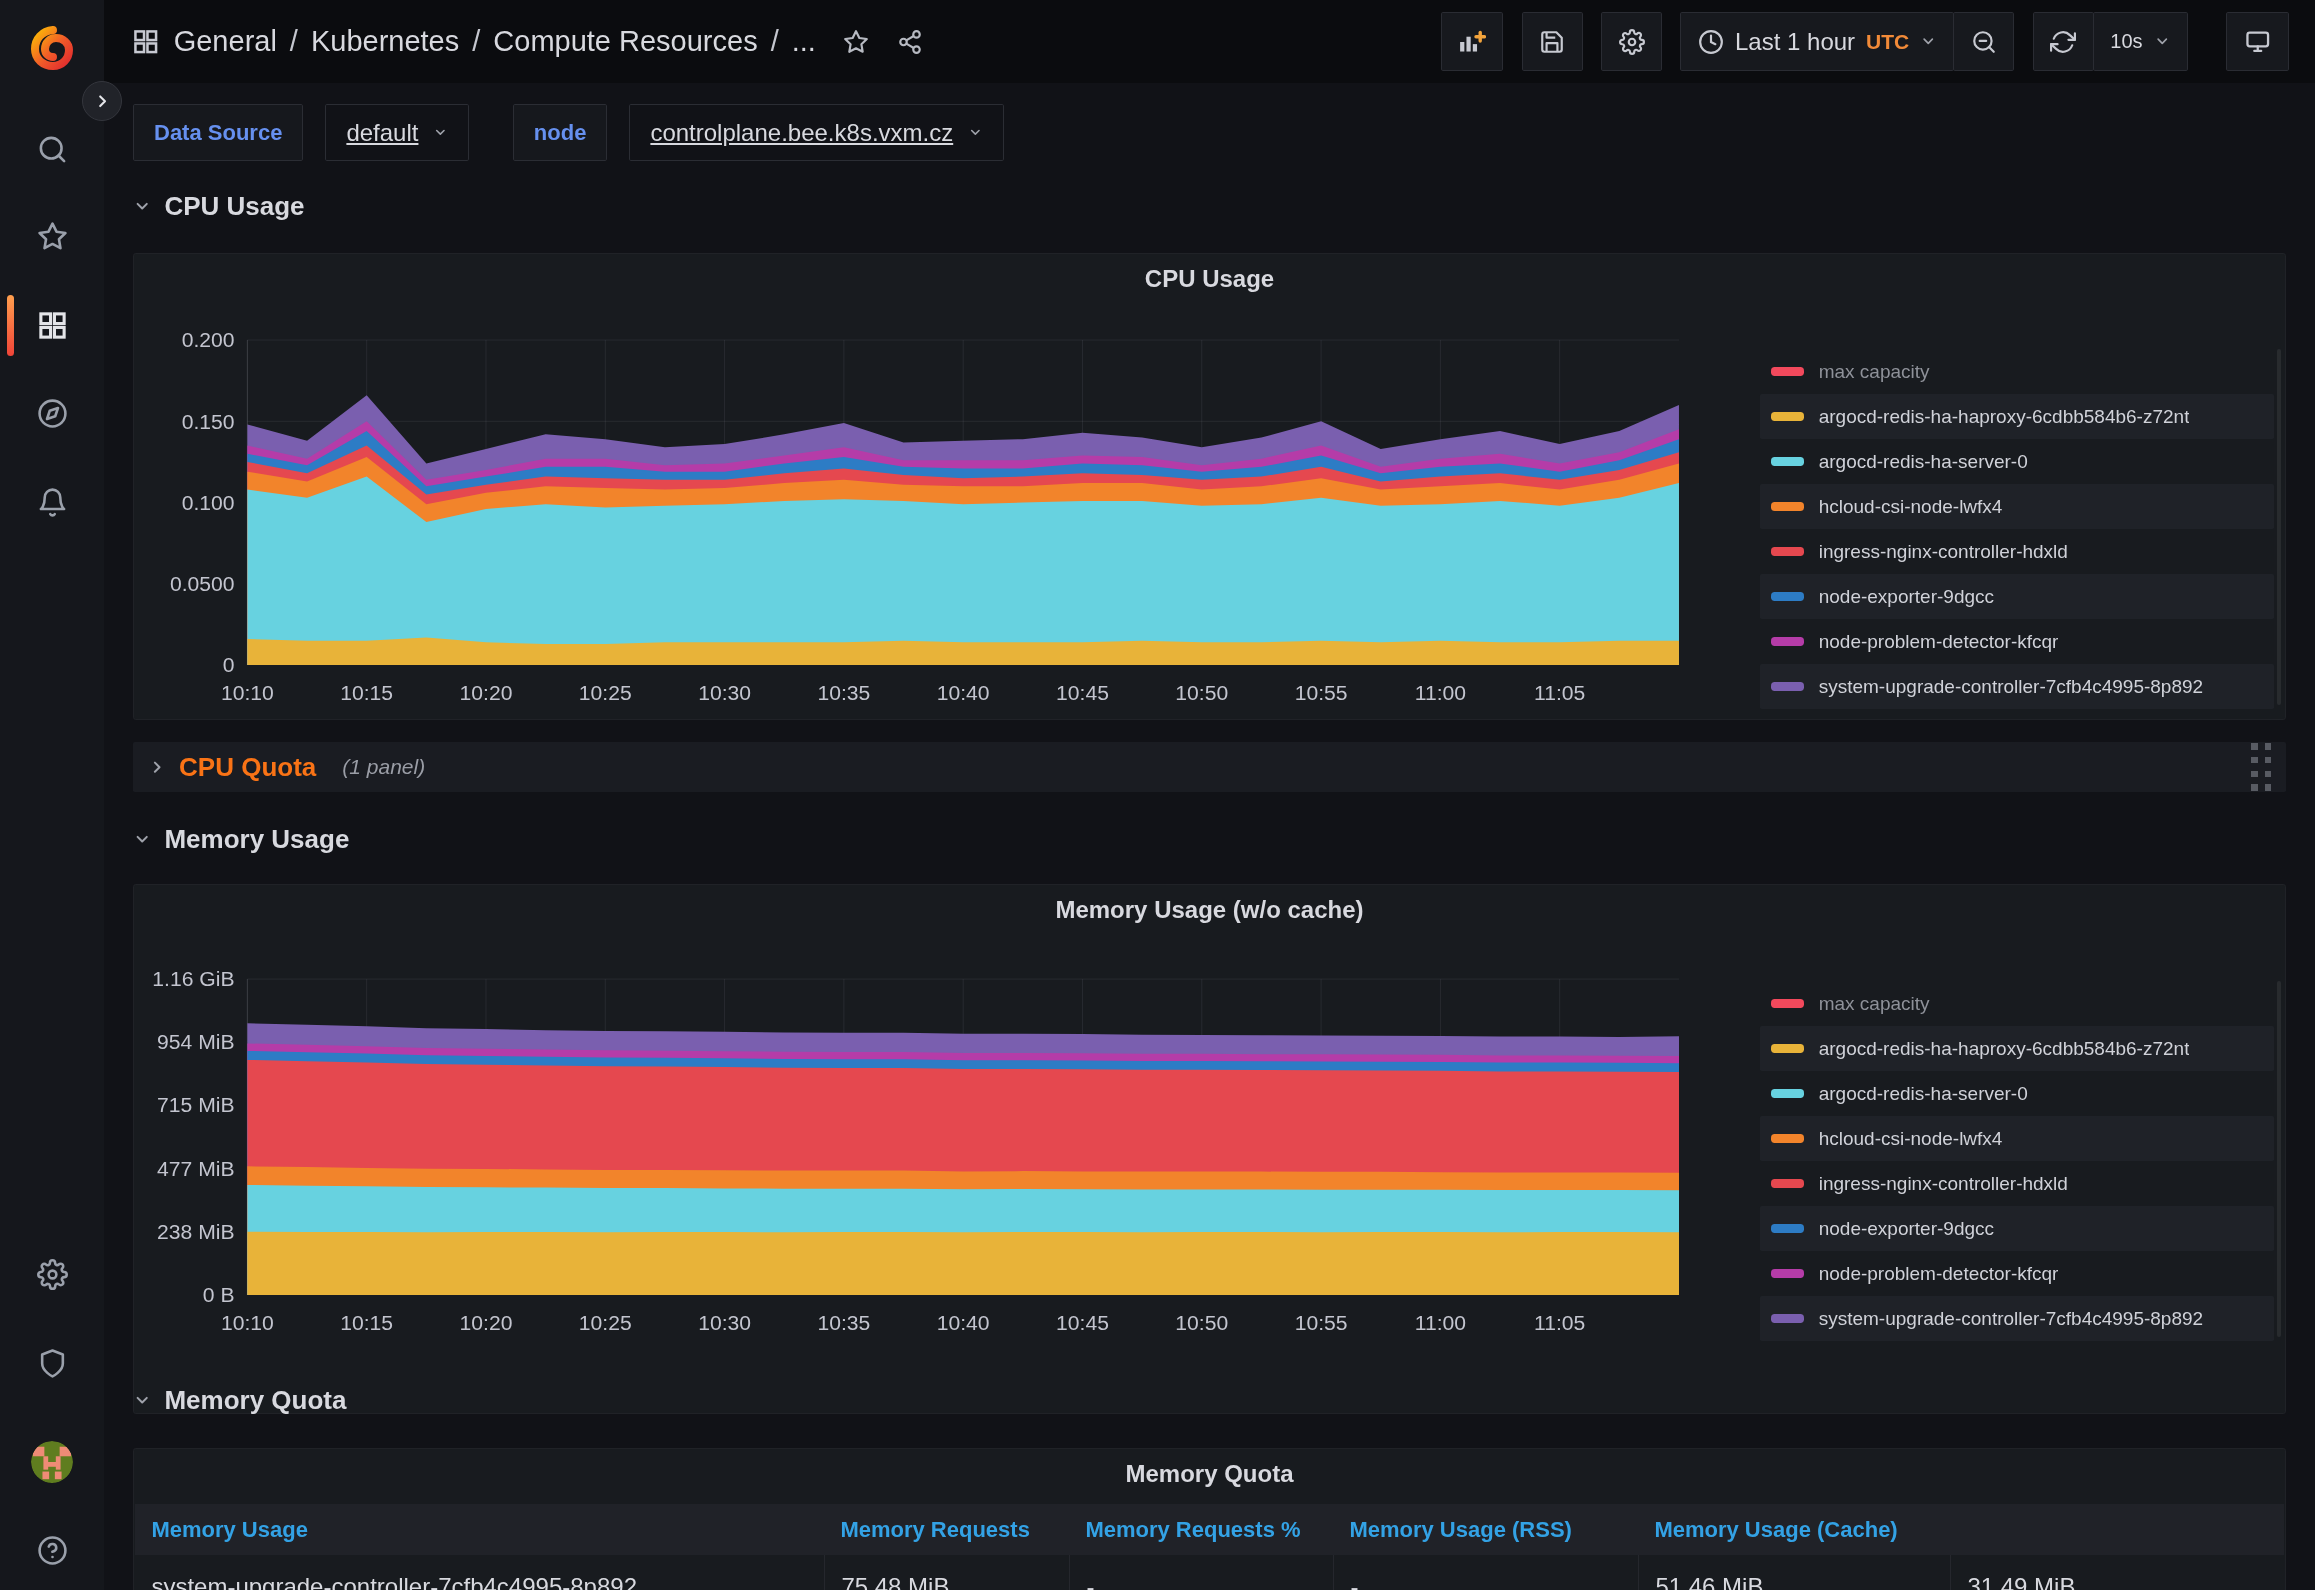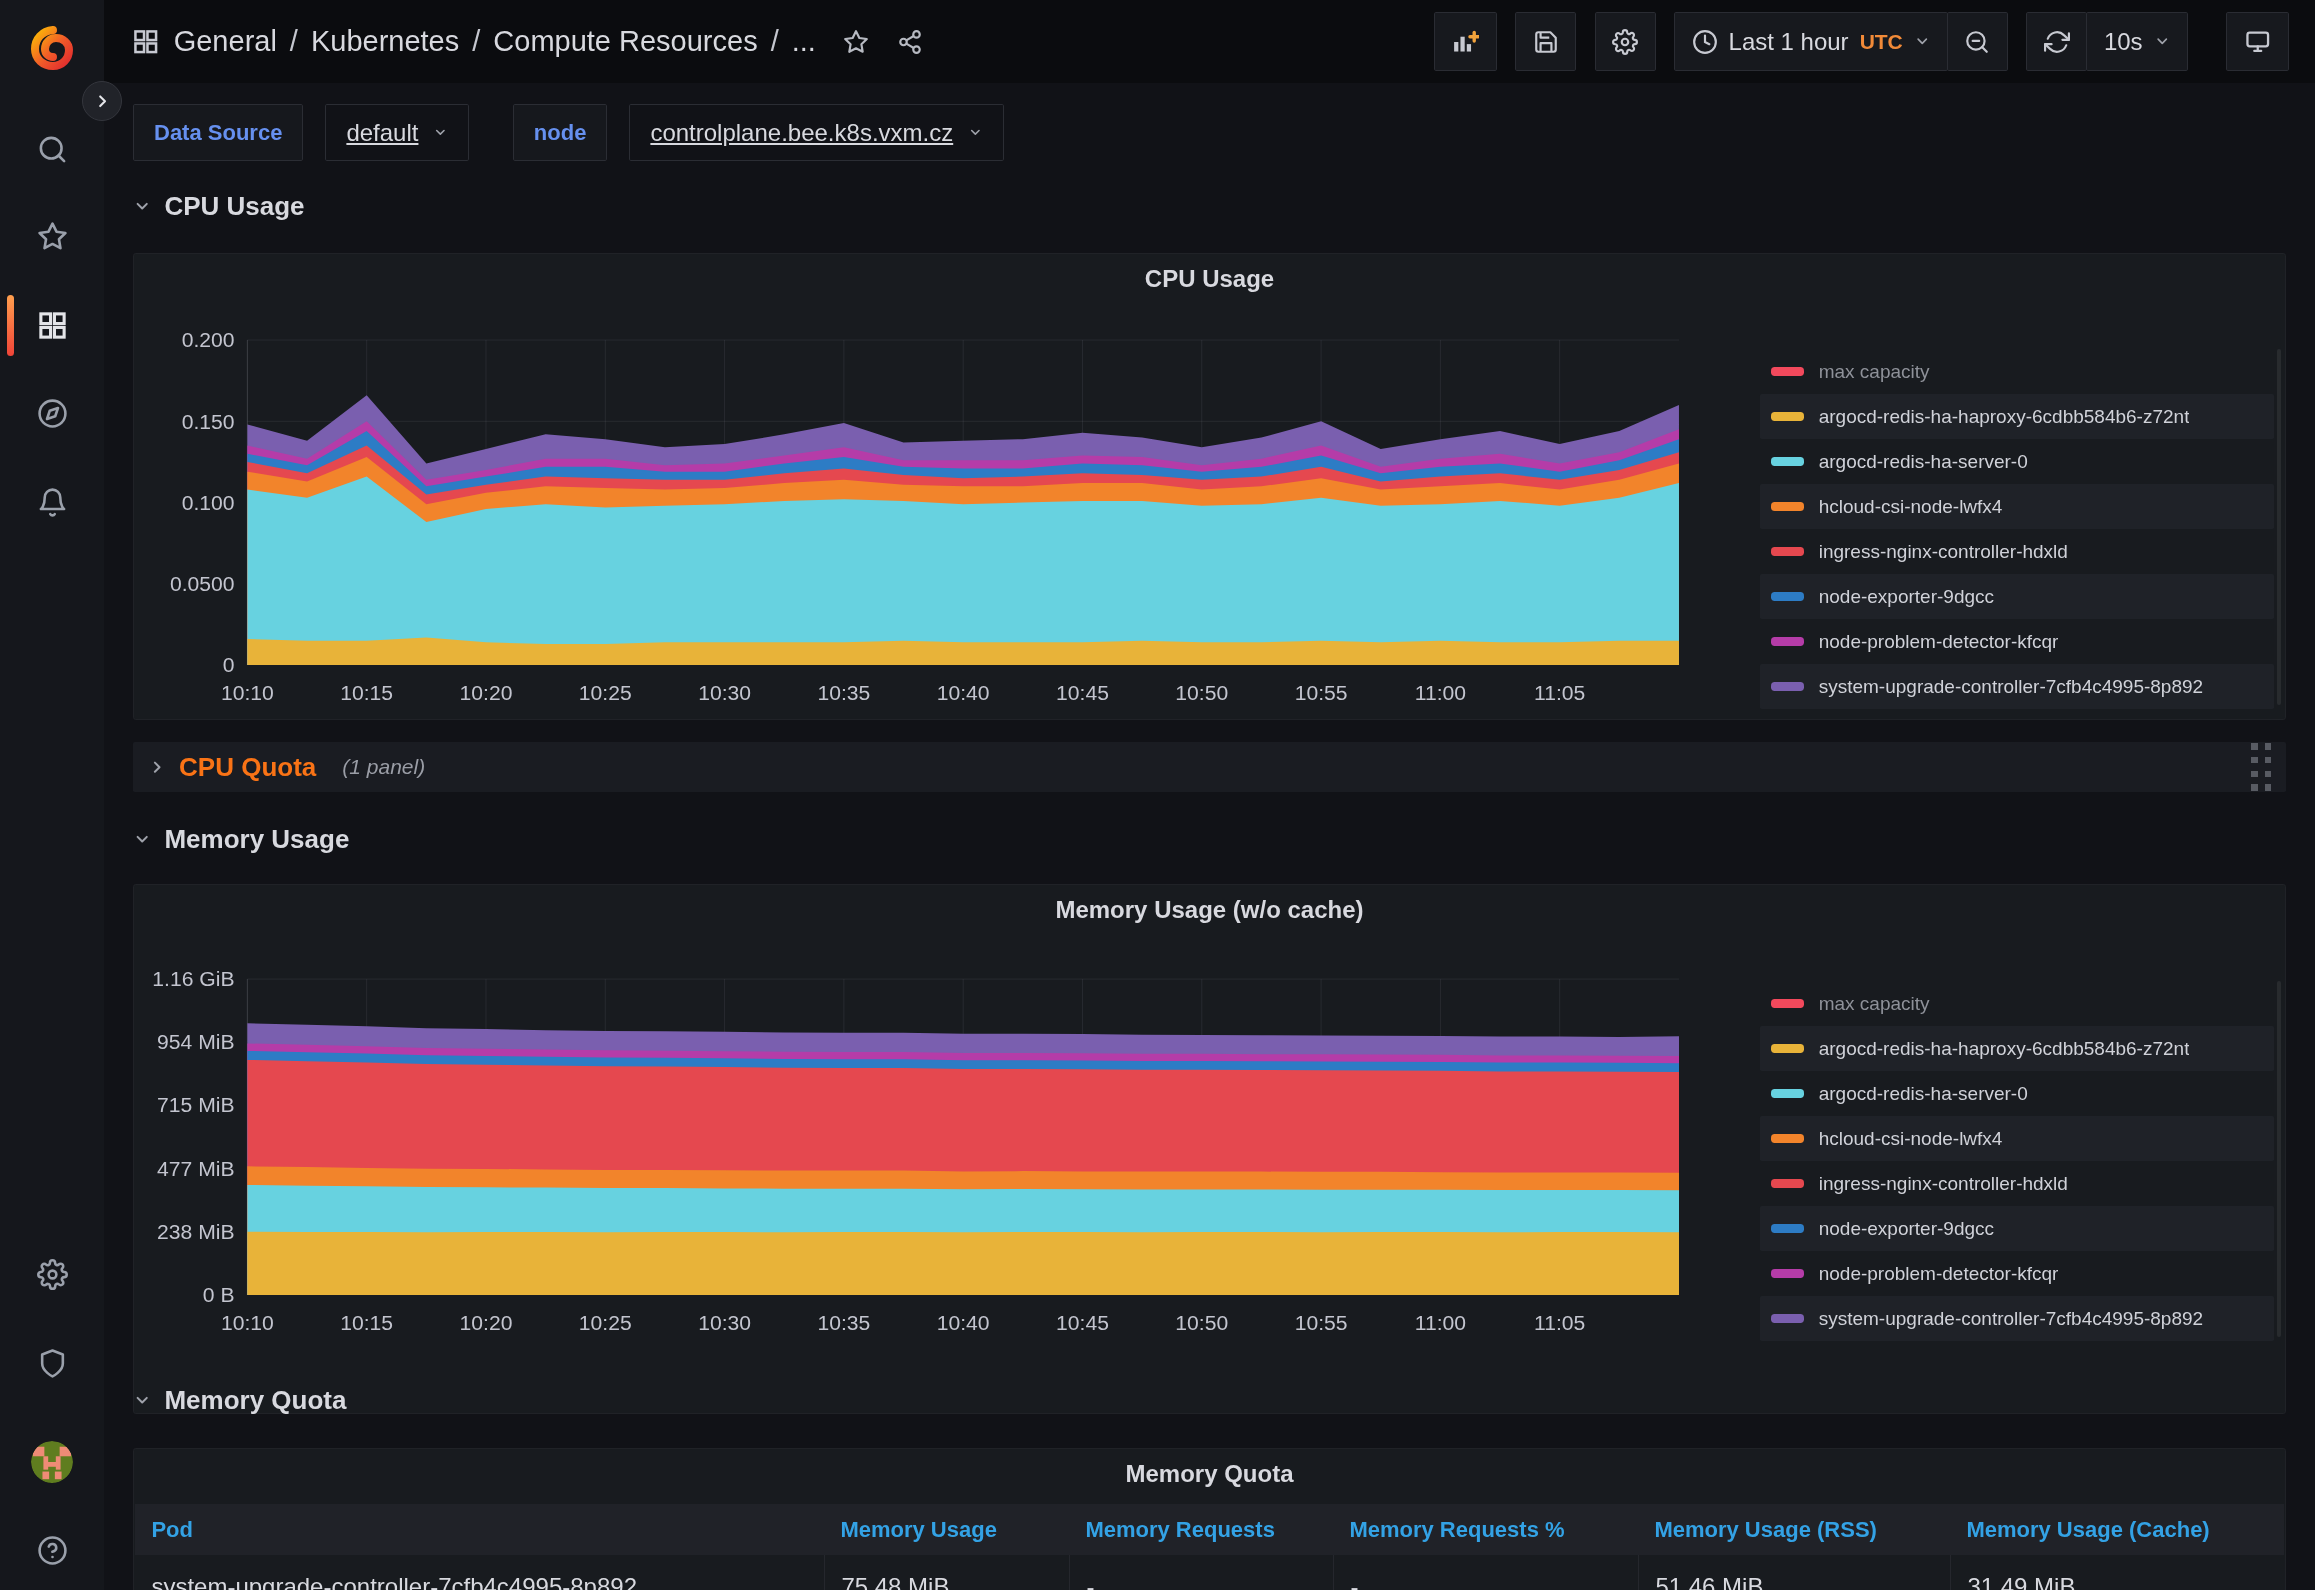--- a/index.html
+++ b/index.html
@@ -23,21 +23,21 @@
   .bc-sep{color:#c5c7cf;}
   .icon-btn{background:transparent;border:none;color:#b7bac2;cursor:pointer;padding:0;display:flex;align-items:center;}
   .tb-actions{margin-left:auto;display:flex;align-items:center;gap:18.4px;}
   .btn-group{display:flex;}
   .tb-btn{height:59px;background:#17191e;border:0.9px solid #2a2c33;border-radius:1.8px;
           display:flex;align-items:center;justify-content:center;padding:0 16.5px;color:#c7c9d1;gap:11px;
           cursor:pointer;box-sizing:border-box;font-family:inherit;}
   .btn-group .tb-btn + .tb-btn{margin-left:-0.9px;}
   .time-label{font-size:24px;font-weight:500;color:#d8d9df;}
   .utc{font-size:21px;font-weight:700;color:#F28A38;}
-  .refresh-val{font-size:24px;font-weight:500;color:#d8d9df;}
+  .refresh-val{font-size:20px;font-weight:500;color:#d8d9df;}
   
   .content{position:absolute;left:104px;top:83px;right:0;bottom:0;background:#111217;}
   .submenu{position:absolute;top:21px;left:29px;display:flex;align-items:center;}
   .var-group{display:flex;gap:22px;margin-right:44px;}
   .chip{height:57px;display:flex;align-items:center;padding:0 20px;border:0.9px solid #2b2d34;border-radius:1.8px;box-sizing:border-box;cursor:pointer;}
   .chip.lbl{background:#16181d;color:#6690EF;font-weight:700;font-size:22px;}
   .chip.val{color:#d8d9df;font-size:24px;gap:14.7px;background:transparent;text-decoration:underline;}
   .chev{color:#9fa2ab;display:flex;}
   .section-header{position:absolute;left:29px;display:flex;align-items:center;gap:13px;
       font-size:26px;font-weight:700;color:#d8d9df;cursor:pointer;height:33px;}
@@ -496,21 +496,20 @@
   <div class="section-header" style="top:1301px;">
     <svg width="18.4" height="18.4" viewBox="0 0 24 24" fill="none" stroke="#9fa2ab" stroke-width="2.6" stroke-linecap="round" stroke-linejoin="round">
         <polyline points="6 9 12 15 18 9"></polyline>
       </svg>
     <span>Memory Quota</span>
   </div>
 
   <div class="panel" style="top:1365px;height:226px;">
     <div class="panel-title">Memory Quota</div>
     <div class="table-head" id="quota-table-head">
-        <div class="th">Pod</div>
         <div class="th">Memory Usage</div>
         <div class="th">Memory Requests</div>
         <div class="th">Memory Requests %</div>
         <div class="th">Memory Usage (RSS)</div>
         <div class="th">Memory Usage (Cache)</div>
       </div>
     <div class="table-row" id="quota-table-row">
         <div class="td">system-upgrade-controller-7cfb4c4995-8p892</div>
         <div class="td">75.48 MiB</div>
         <div class="td">-</div>

